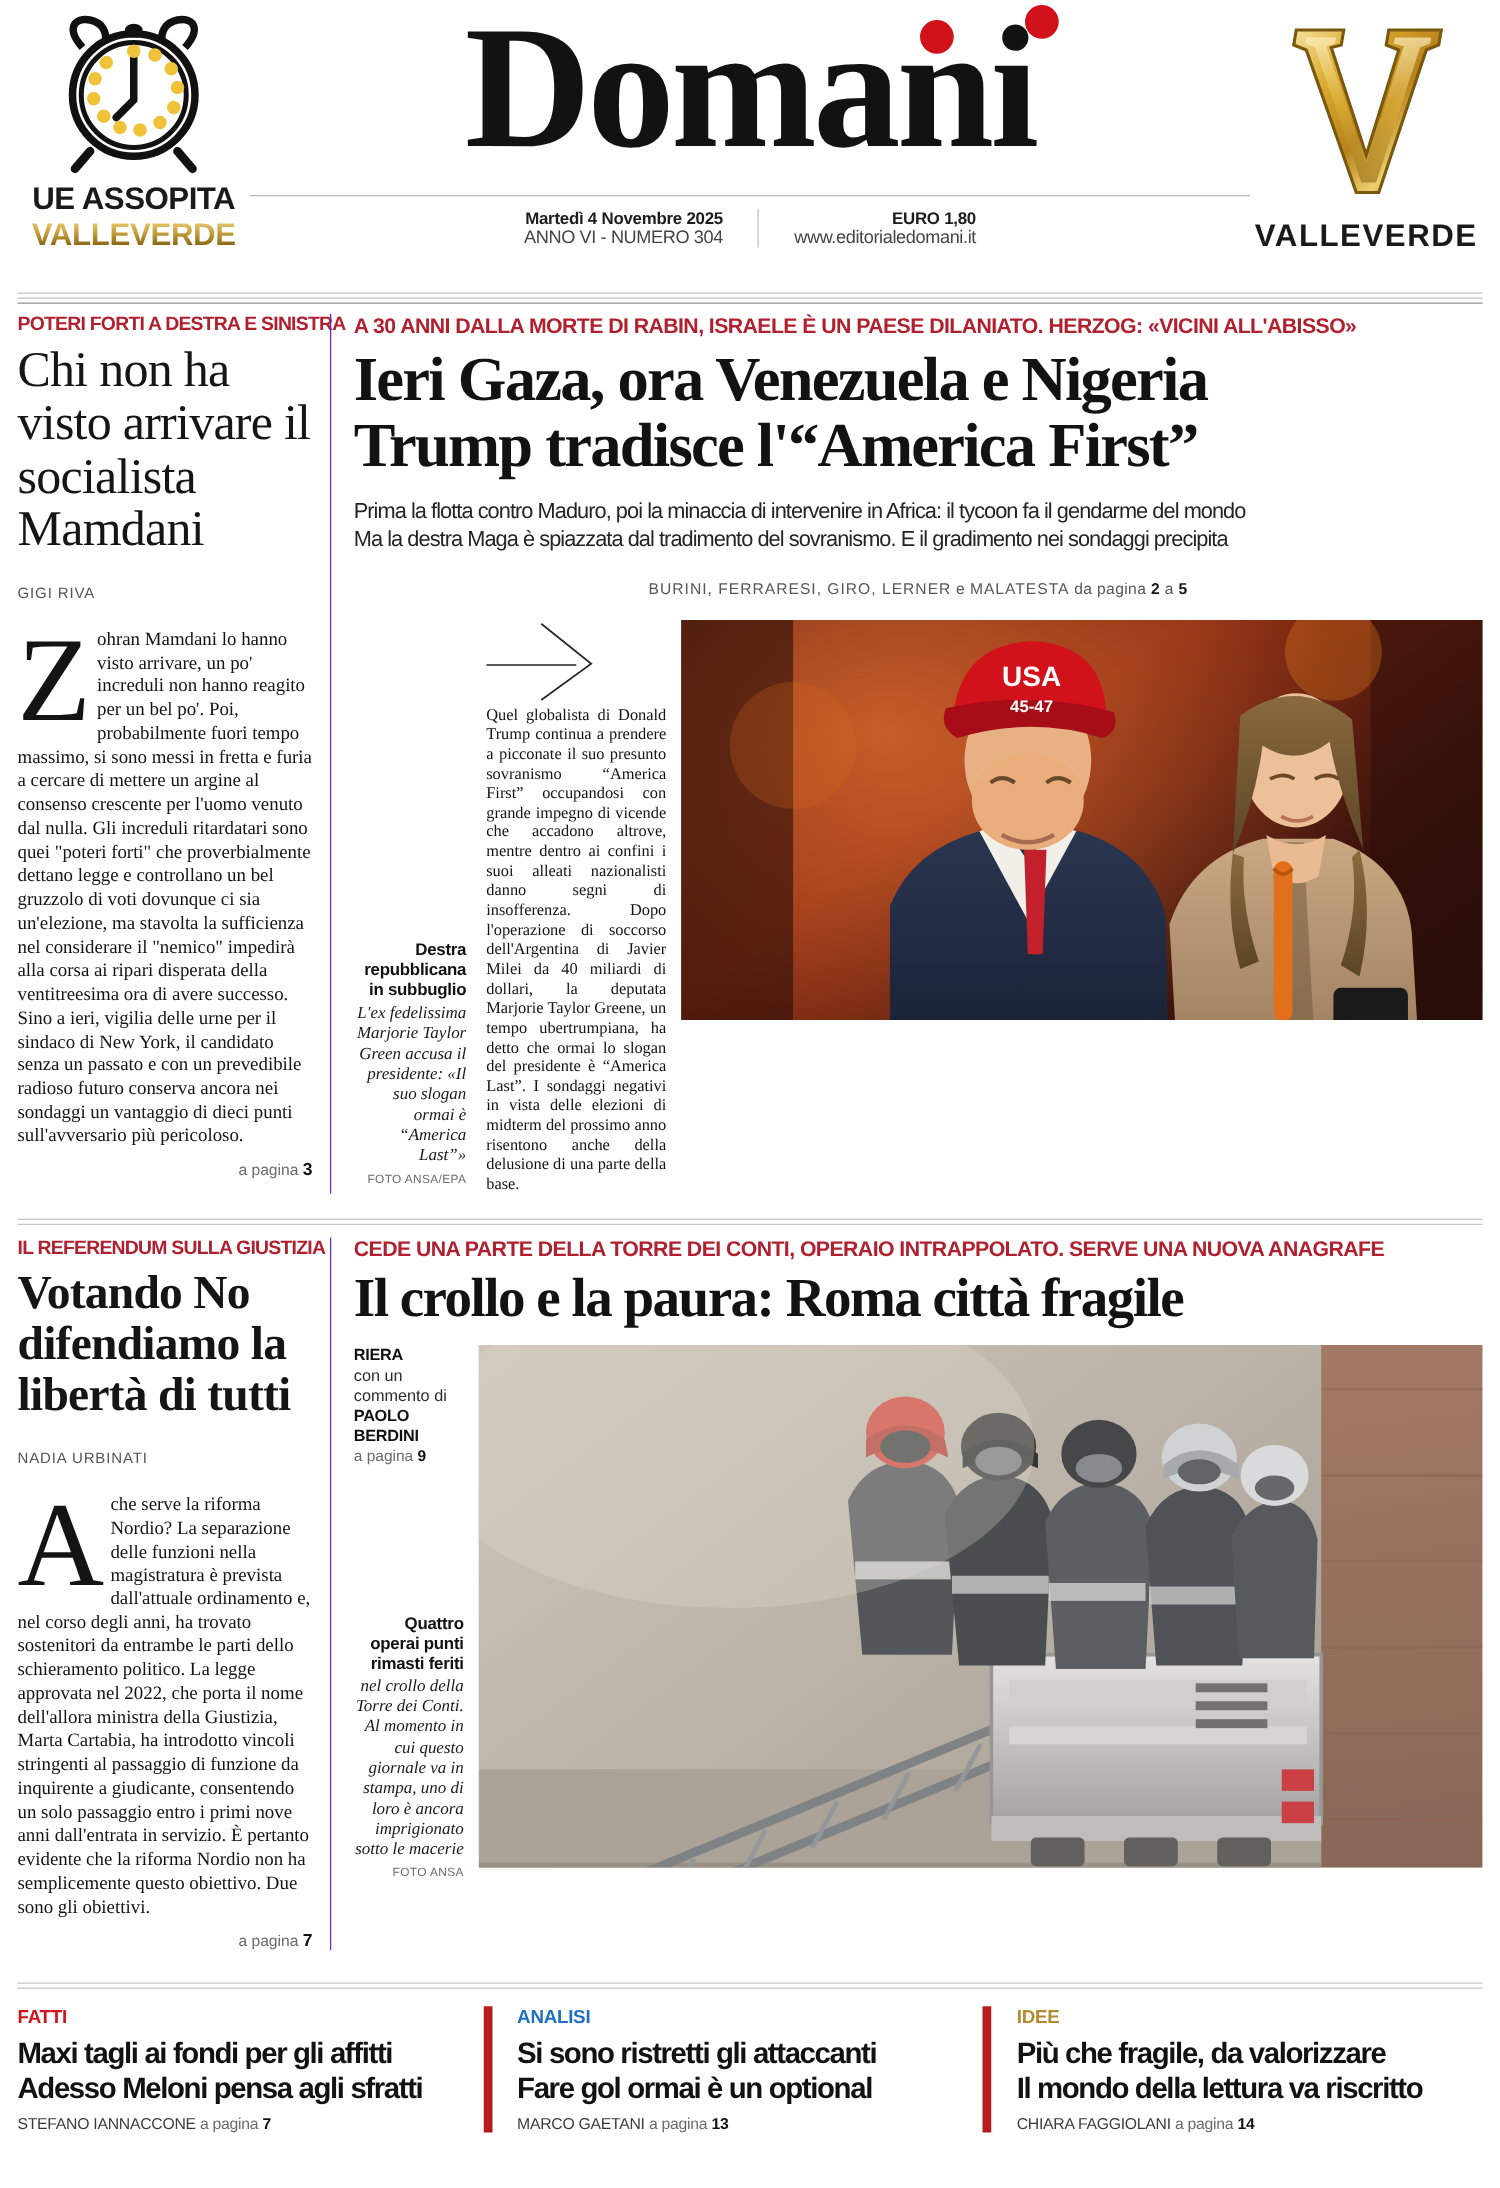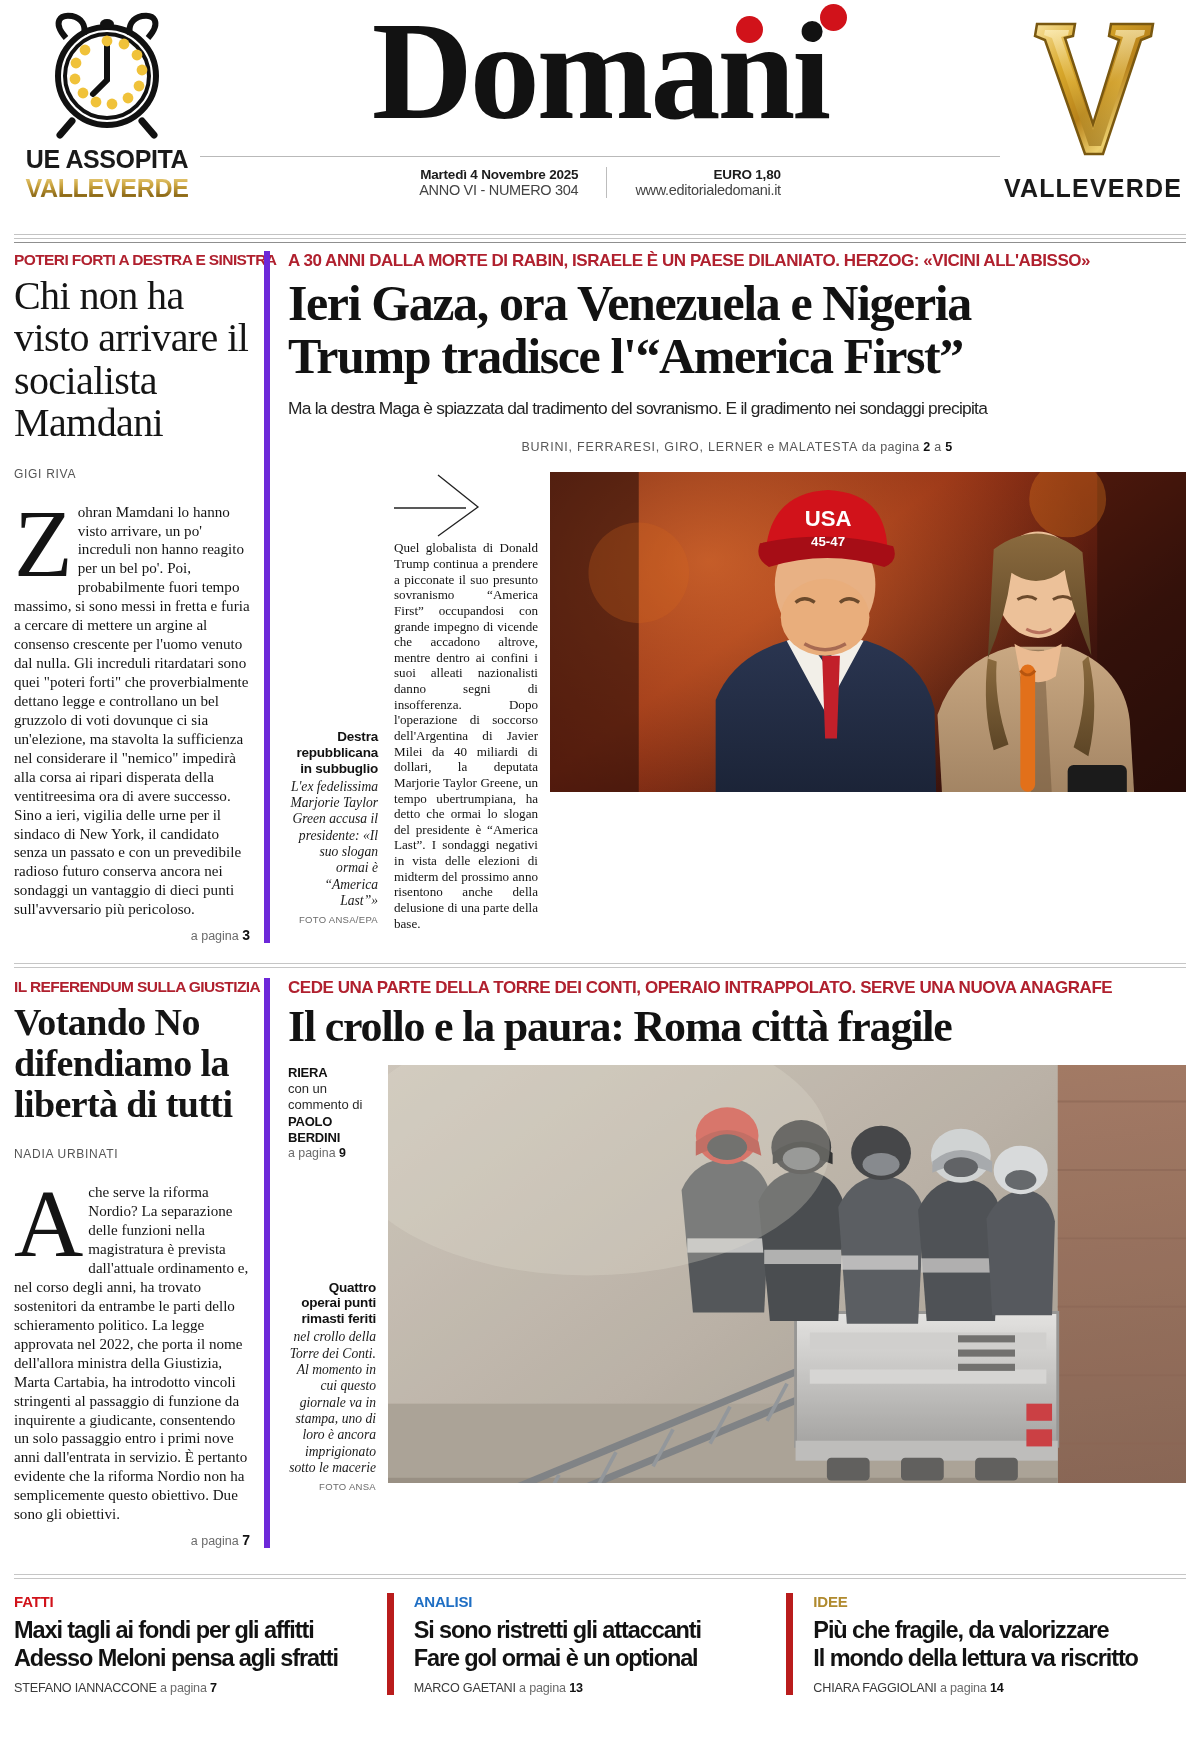--- a/index.html
+++ b/index.html
@@ -121,21 +121,21 @@
     display: flex;
     margin-top: 8px;
   }
   .col-left {
     width: 250px;
     flex: 0 0 250px;
     padding-right: 14px;
   }
   .col-right {
     flex: 1;
-    border-left: 6px solid #6d28d9;
+    border-left: 1px solid #6d28d9;
     padding-left: 18px;
   }
 
   .kicker {
     font-family: "Liberation Sans", sans-serif;
     font-weight: bold;
     font-size: 15.5px;
     letter-spacing: -0.6px;
     color: #b0202e;
     margin-bottom: 6px;
@@ -473,20 +473,21 @@
       </div>
     </div>
 
     <div class="col-right">
       <div class="kicker wide">A 30 ANNI DALLA MORTE DI RABIN, ISRAELE È UN PAESE DILANIATO. HERZOG: «VICINI ALL'ABISSO»</div>
       <h1 class="lead-head">
         <div>Ieri Gaza, ora Venezuela e Nigeria</div>
         <div>Trump tradisce l'“America First”</div>
       </h1>
       <div class="lead-sub">
+        <div>Prima la flotta contro Maduro, poi la minaccia di intervenire in Africa: il tycoon fa il gendarme del mondo</div>
         <div>Ma la destra Maga è spiazzata dal tradimento del sovranismo. E il gradimento nei sondaggi precipita</div>
       </div>
       <div class="lead-credit">
         <span class="nm">BURINI, FERRARESI, GIRO, LERNER</span>
         <span>e</span>
         <span class="nm">MALATESTA</span>
         <span>da pagina</span>
         <b>2</b>
         <span>a</span>
         <b>5</b>

